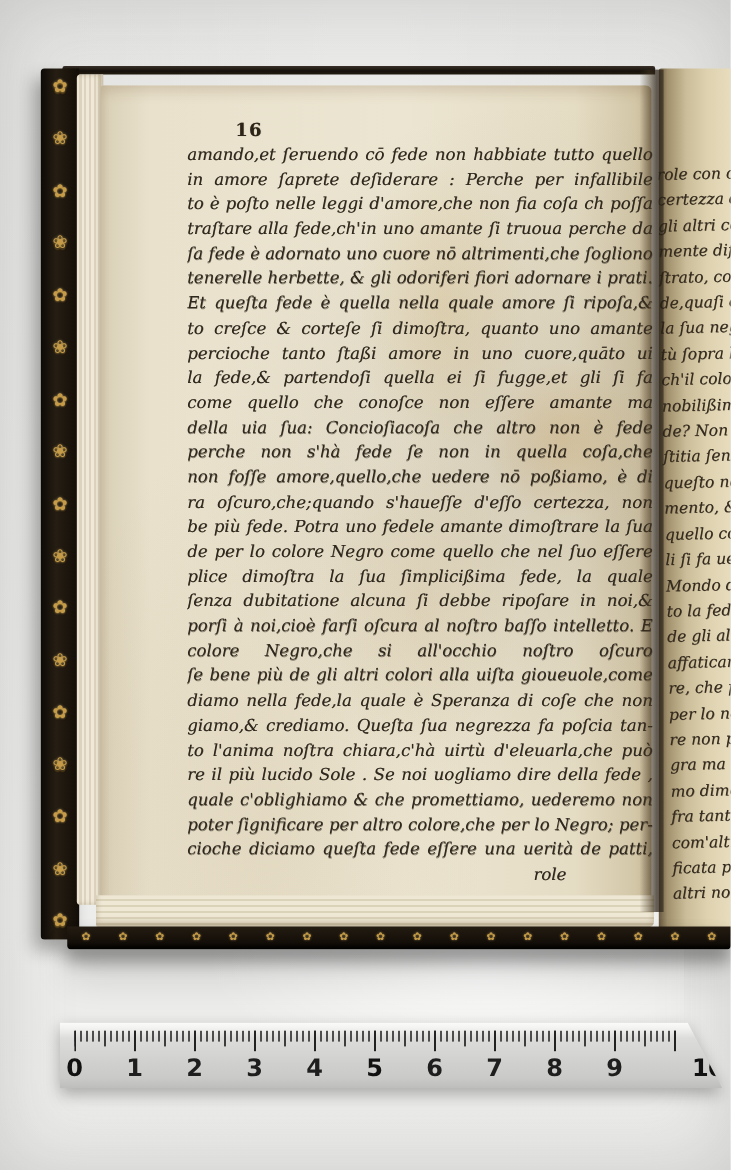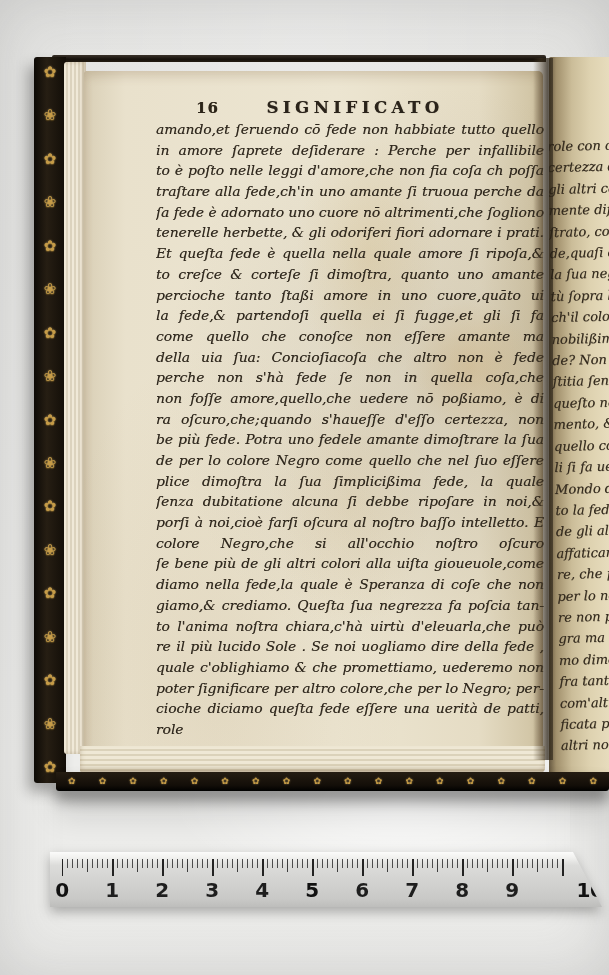--- a/index.html
+++ b/index.html
@@ -74,21 +74,21 @@
   .text-block{position:absolute;left:72px;top:48px;width:388px;}
   .tline{
     font-style:italic;font-size:13.8px;line-height:20.7px;height:20.7px;
     color:#2e271d;overflow:hidden;
     text-align:justify;text-align-last:justify;
     text-shadow:.3px .3px .5px rgba(46,36,24,.55);
   }
   .catchword{
     position:absolute;left:72px;top:650px;width:388px;
     font-style:italic;font-size:13.8px;color:#2e271d;
-    text-align:left;padding-right:72px;box-sizing:border-box;
+    text-align:right;padding-right:72px;box-sizing:border-box;
     text-shadow:.3px .3px .5px rgba(46,36,24,.55);
   }
   .gutter{
     position:absolute;left:533px;top:58px;width:20px;height:702px;z-index:3;
     background:linear-gradient(90deg, rgba(90,75,50,0) 0%, rgba(74,60,38,.45) 40%, rgba(42,33,20,.72) 72%, rgba(30,24,15,.55) 100%);
     pointer-events:none;
   }
   .page-right{
     position:absolute;left:549px;top:57px;width:60px;height:723px;z-index:2;
     background:linear-gradient(90deg,#665840 0%,#a1906c 12%,#cbbd99 38%,#ded2b0 68%,#e7dcbd 100%);
@@ -163,21 +163,20 @@
         <span>✿</span>
         <span>❀</span>
         <span>✿</span>
       </div>
   </div>
 
   <div class="leaf-edges"></div>
 
   <div class="page-main">
     <span class="folio">16</span>
-    <span class="running-title">SIGNIFICATO</span>
     <div class="text-block">
         <div class="tline">amando,et ſeruendo cō fede non habbiate tutto quello che</div>
         <div class="tline">in amore ſaprete deſiderare : Perche per infallibile decre-</div>
         <div class="tline">to è poſto nelle leggi d'amore,che non fia coſa ch poſſa cō</div>
         <div class="tline">traſtare alla fede,ch'in uno amante ſi truoua perche da eſ-</div>
         <div class="tline">ſa fede è adornato uno cuore nō altrimenti,che ſogliono le</div>
         <div class="tline">tenerelle herbette, &amp; gli odoriferi fiori adornare i prati.</div>
         <div class="tline">Et queſta fede è quella nella quale amore ſi ripoſa,&amp; tan-</div>
         <div class="tline">to creſce &amp; corteſe ſi dimoſtra, quanto uno amante dura:</div>
         <div class="tline">percioche tanto ſtaßi amore in uno cuore,quāto ui truoua</div>

